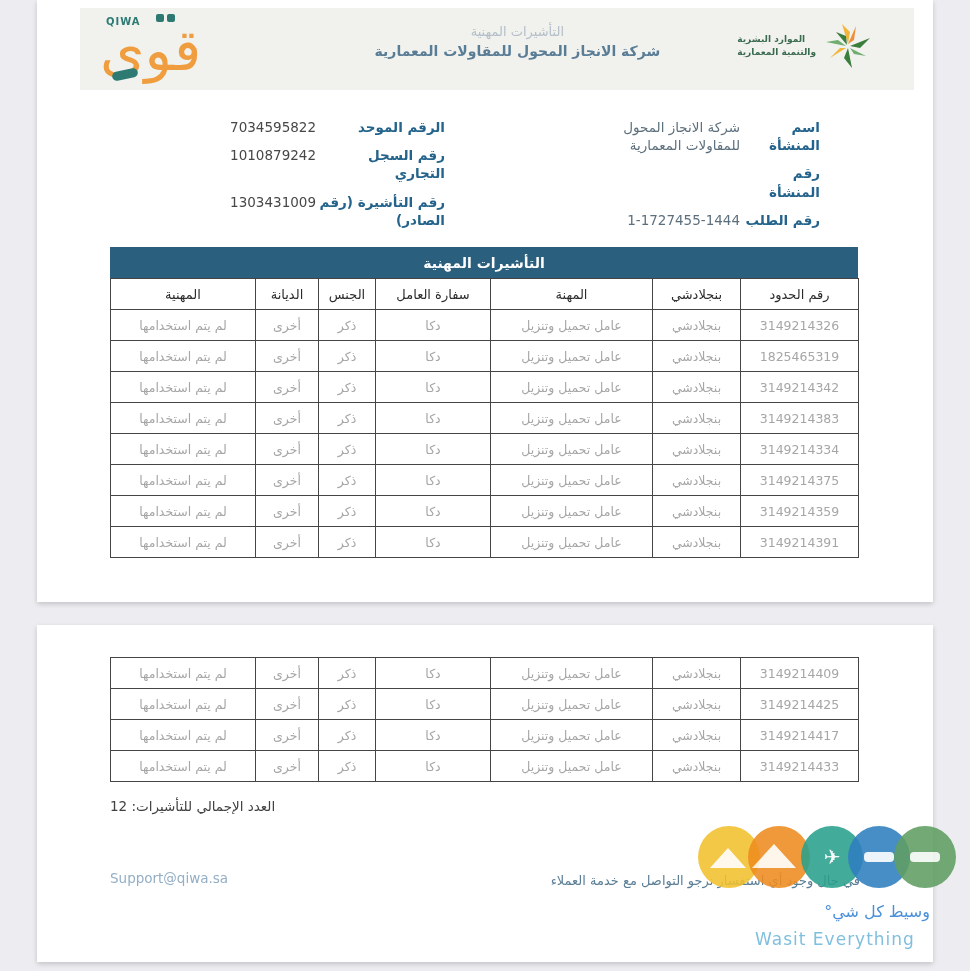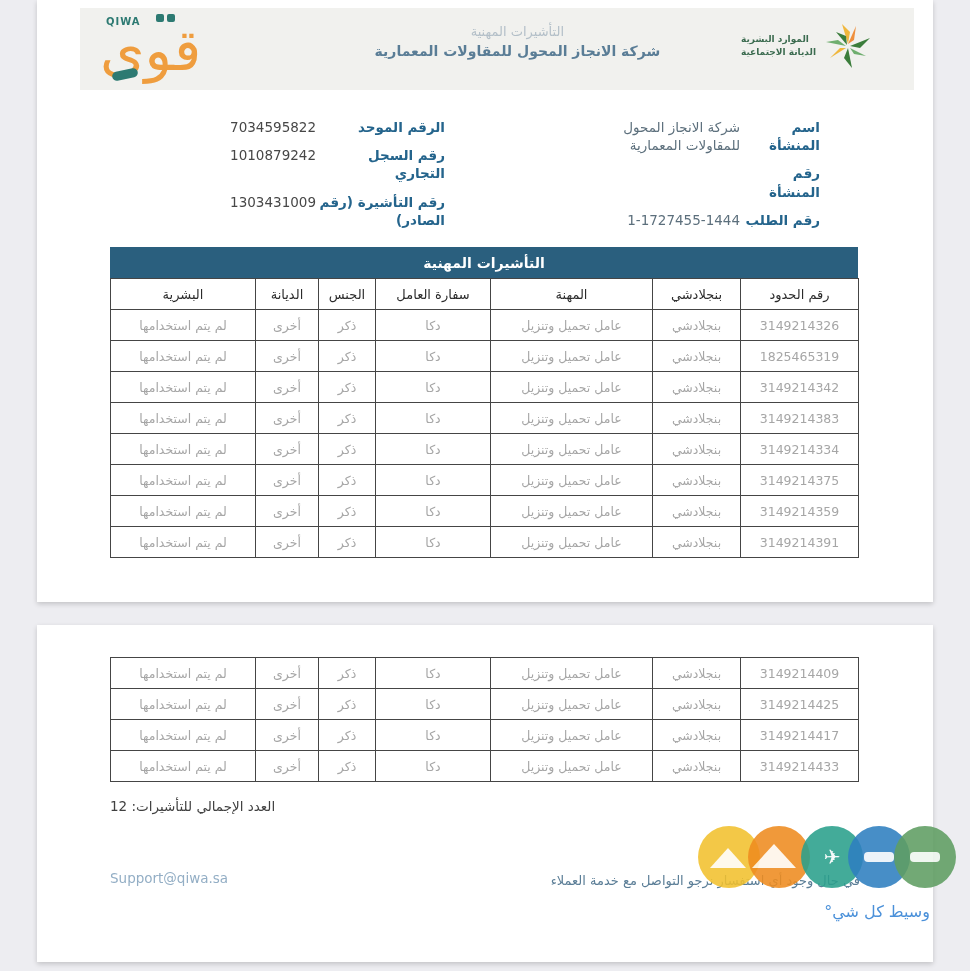--- a/index.html
+++ b/index.html
@@ -101,21 +101,21 @@
     </div>
 
     <div class="header-center">
       <div class="h-line1">التأشيرات المهنية</div>
       <div class="h-line2">شركة الانجاز المحول للمقاولات المعمارية</div>
     </div>
 
     <div class="ministry-logo">
       <div class="ministry-text">
         <div>الموارد البشرية</div>
-        <div>الديانة الاجتماعية</div>
+        <div>والتنمية المعمارية</div>
       </div>
       <svg class="ministry-emblem" viewBox="0 0 52 52">
         <g transform="translate(26,26)">
           <path d="M0,-2 L-6,-22 L2,-14 Z" fill="#f0b73c"></path>
           <path d="M0,-2 L8,-20 L6,-6 Z" fill="#ef8f3c"></path>
           <path d="M2,0 L22,-8 L12,2 Z" fill="#3b7d3b"></path>
           <path d="M2,2 L18,10 L6,8 Z" fill="#6fae6f"></path>
           <path d="M0,2 L4,22 L-4,12 Z" fill="#3b7d3b"></path>
           <path d="M-2,2 L-18,12 L-8,2 Z" fill="#f0b73c"></path>
           <path d="M-2,0 L-22,-4 L-10,-6 Z" fill="#6fae6f"></path>
@@ -168,21 +168,21 @@
           <col style="width: 145px;">
         </colgroup>
       <thead>
           <tr id="head-row-1">
             <th>رقم الحدود</th>
             <th>بنجلادشي</th>
             <th>المهنة</th>
             <th>سفارة العامل</th>
             <th>الجنس</th>
             <th>الديانة</th>
-            <th>البشرية</th>
+            <th>المهنية</th>
           </tr>
         </thead>
       <tbody id="body-1">
           <tr>
             <td>3149214326</td>
             <td>بنجلادشي</td>
             <td>عامل تحميل وتنزيل</td>
             <td>دكا</td>
             <td>ذكر</td>
             <td>أخرى</td>
@@ -327,13 +327,14 @@
       <span class="wm-glyph">✈</span>
     </div>
     <div class="wm-circle" id="wm-c3" style="left: 150px; background: rgb(46, 127, 192);">
       <span class="wm-bar"></span>
     </div>
     <div class="wm-circle" id="wm-c4" style="left: 196px; background: rgb(95, 158, 98);">
       <span class="wm-bar"></span>
     </div>
   </div>
   <div class="wm-text-ar">وسيط كل شي°</div>
+  <div class="wm-text-en">Wasit Everything</div>
 </div>
 
 </body></html>

